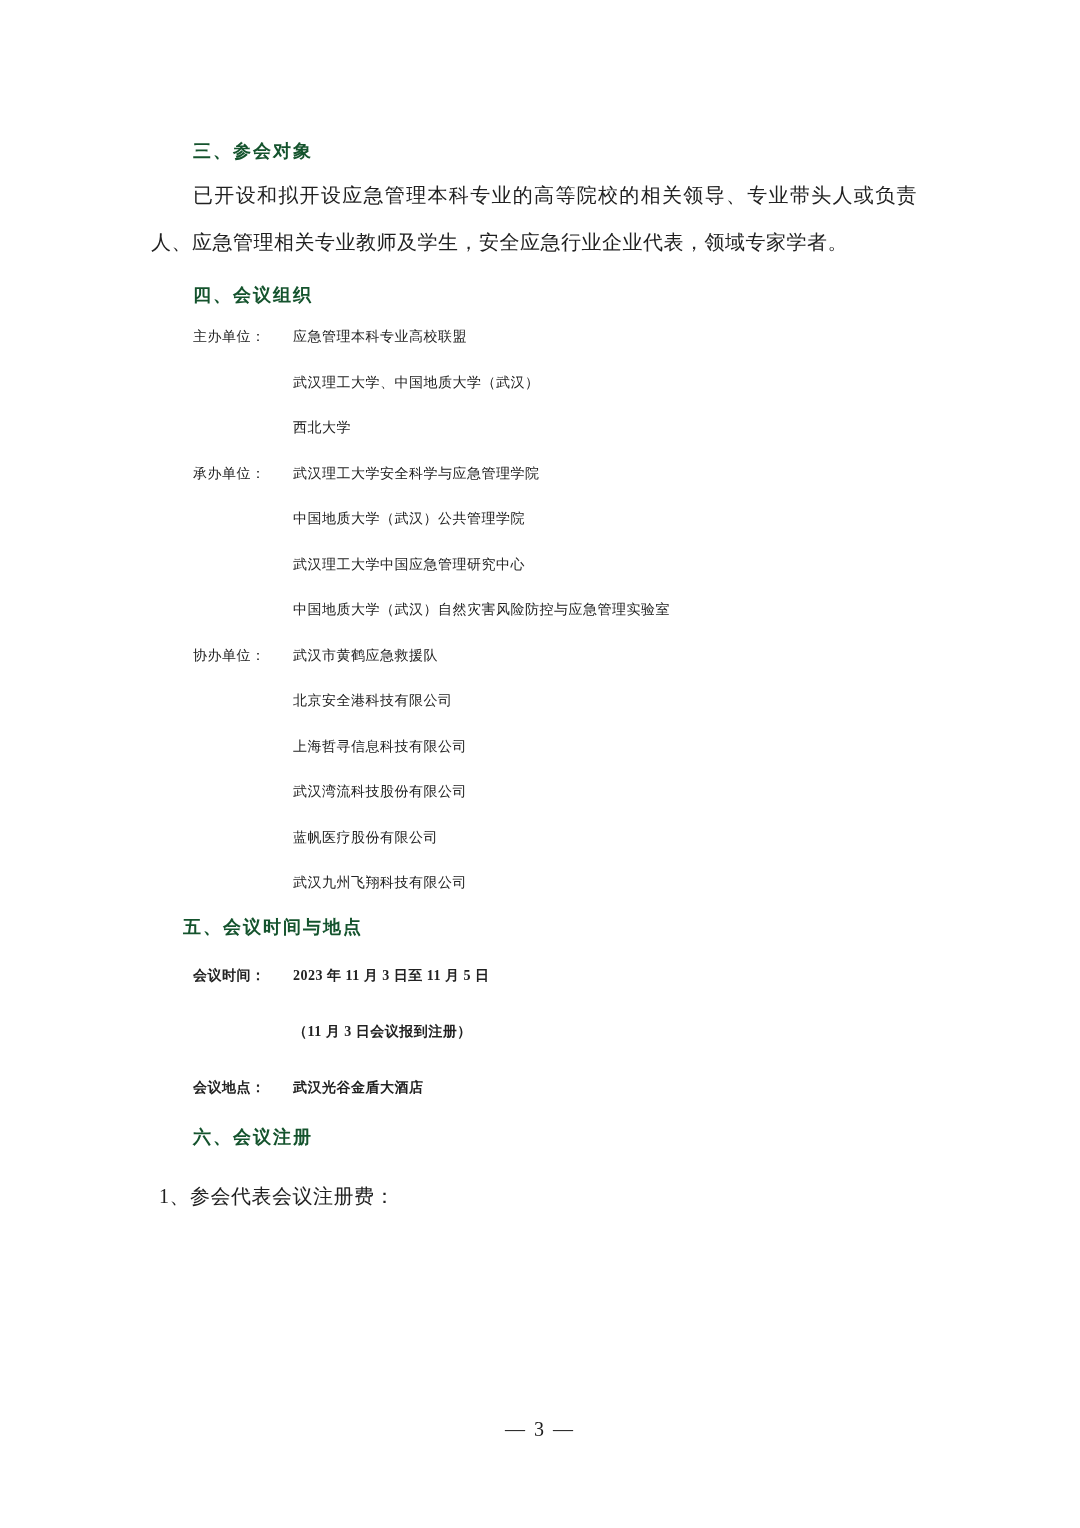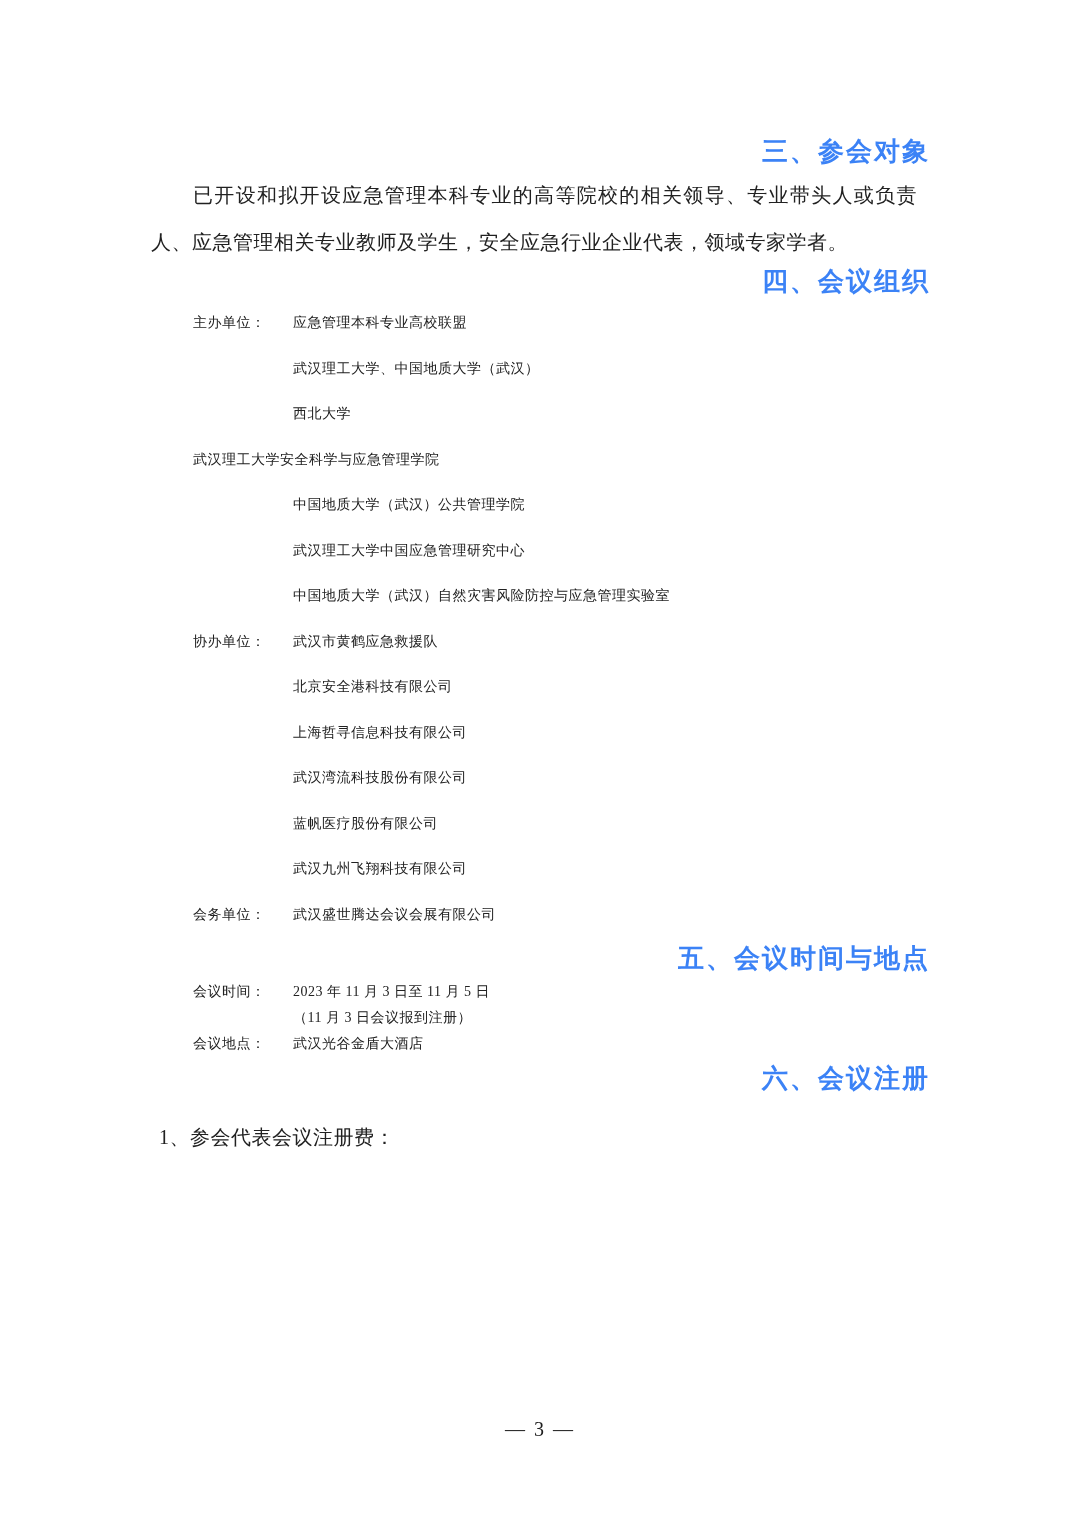--- a/index.html
+++ b/index.html
@@ -18,28 +18,27 @@
   }
   .content {
     position: absolute;
     left: 151px;
     top: 136px;
     width: 779px;
   }
   .sec-heading {
     font-family: "Liberation Sans", "DejaVu Sans", sans-serif;
     font-weight: 700;
-    font-size: 26px;
+    font-size: 18px;
     line-height: 30px;
     letter-spacing: 2px;
-    color: #3b82f6;
+    color: #14532d;
     margin: 0 0 0 42px;
-    text-align: right;
   }
-  .h-org   { margin-bottom: 4px; }
+  .h-org   { margin-top: 14px; margin-bottom: 4px; }
   .h-time  { margin-top: 6px;  margin-bottom: 6px; margin-left: 32px; }
   .h-reg   { margin-top: 6px;  margin-bottom: 24px; }
   .para {
     font-size: 20px;
     line-height: 47px;
     letter-spacing: 0.5px;
     text-indent: 42px;
     text-align: justify;
     margin: 6px 13px 0 0;
   }
@@ -51,21 +50,21 @@
     font-size: 14px;
     letter-spacing: 0.5px;
   }
   .row-label {
     flex: none;
     width: 100px;
   }
   .row-value {
     flex: 1;
   }
-  .time-row { line-height: 26px; }
+  .time-row { line-height: 56px; font-weight: bold; }
   .fee-intro {
     font-size: 20px;
     line-height: 40px;
     letter-spacing: 0.5px;
     padding-left: 8px;
     margin-top: 2px;
   }
   .page-footer {
     position: absolute;
     left: 0;
@@ -95,20 +94,21 @@
     <div class="row">
       <span class="row-label"></span>
       <span class="row-value">武汉理工大学、中国地质大学（武汉）</span>
     </div>
     <div class="row">
       <span class="row-label"></span>
       <span class="row-value">西北大学</span>
     </div>
 
     <div class="row">
+      <span class="row-label">承办单位：</span>
       <span class="row-value">武汉理工大学安全科学与应急管理学院</span>
     </div>
     <div class="row">
       <span class="row-label"></span>
       <span class="row-value">中国地质大学（武汉）公共管理学院</span>
     </div>
     <div class="row">
       <span class="row-label"></span>
       <span class="row-value">武汉理工大学中国应急管理研究中心</span>
     </div>
@@ -135,24 +135,20 @@
     </div>
     <div class="row">
       <span class="row-label"></span>
       <span class="row-value">蓝帆医疗股份有限公司</span>
     </div>
     <div class="row">
       <span class="row-label"></span>
       <span class="row-value">武汉九州飞翔科技有限公司</span>
     </div>
 
-    <div class="row">
-      <span class="row-label">会务单位：</span>
-      <span class="row-value">武汉盛世腾达会议会展有限公司</span>
-    </div>
 
     <h2 class="sec-heading h-time">五、会议时间与地点</h2>
 
     <div class="row time-row">
       <span class="row-label">会议时间：</span>
       <span class="row-value">2023 年 11 月 3 日至 11 月 5 日</span>
     </div>
     <div class="row time-row">
       <span class="row-label"></span>
       <span class="row-value">（11 月 3 日会议报到注册）</span>

